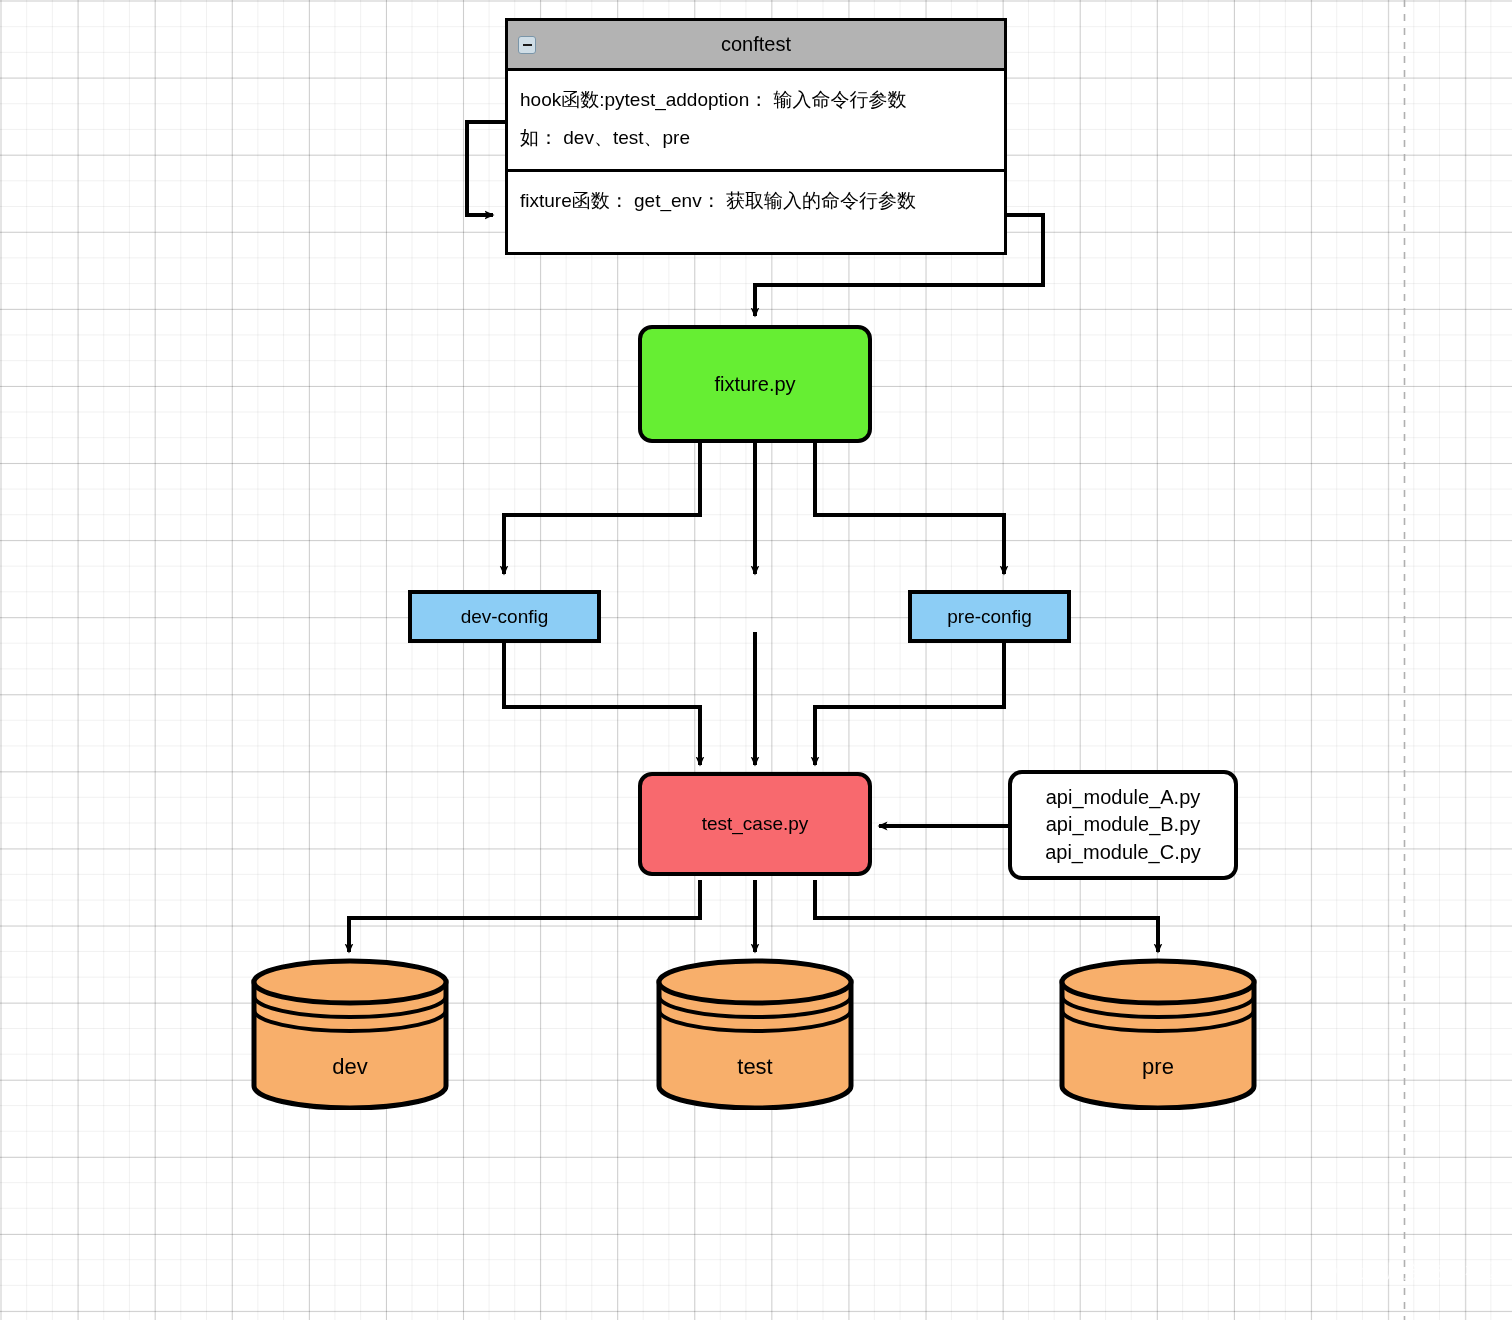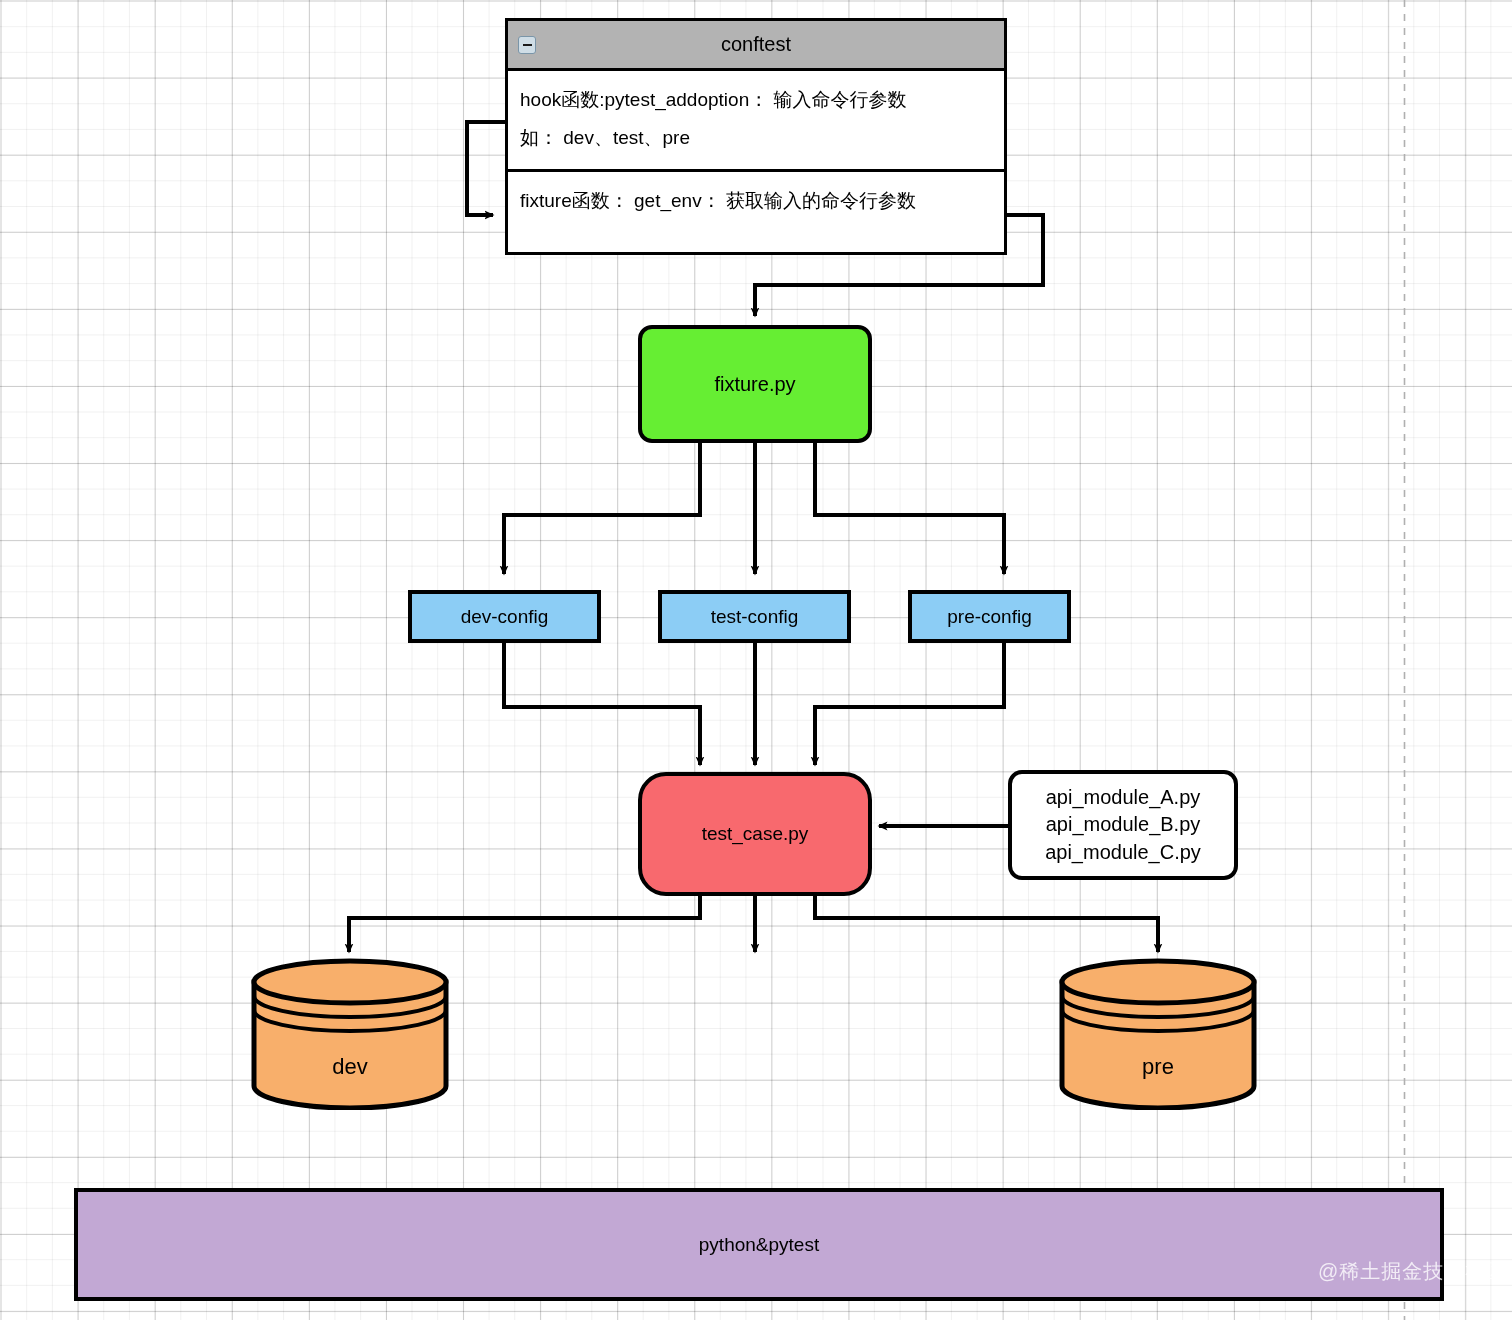--- a/index.html
+++ b/index.html
@@ -216,57 +216,60 @@
     </div>
   </div>
 
   <div class="node rounded-green" style="left:638px; top:325px; width:234px; height:118px;">
     <span>fixture.py</span>
   </div>
 
   <div class="node rect-blue" style="left:408px; top:578px; width:193px; height:53px;">
     <span>dev-config</span>
   </div>
-  <div class="node rect-blue" style="left:658px; top:578px; width:193px; height:53px;">
-    <span>test-config</span>
-  </div>
   <div class="node rect-blue" style="left:908px; top:578px; width:163px; height:53px;">
     <span>pre-config</span>
   </div>
 
-  <div class="node rounded-red" style="left:638px; top:772px; width:234px; height:124px;border-radius:28px;">
+  <div class="node rounded-red" style="left:638px; top:772px; width:234px; height:104px;">
     <span>test_case.py</span>
   </div>
 
   <div class="node rounded-white" style="left:1008px; top:770px; width:230px; height:110px;">
     <div>api_module_A.py</div>
     <div>api_module_B.py</div>
     <div>api_module_C.py</div>
   </div>
 
   <div class="cylinder" style="left:250px; top:958px; width:200px; height:152px;">
     <svg width="200" height="152" viewBox="0 0 200 152" xmlns="http://www.w3.org/2000/svg">
       <path d="M4,24 L4,128 A96,22 0 0 0 196,128 L196,24 Z" fill="#F8AF6B" stroke="#000000" stroke-width="5"></path>
       <ellipse cx="100" cy="24" rx="96" ry="21" fill="#F8AF6B" stroke="#000000" stroke-width="5"></ellipse>
       <path d="M4,38 A96,21 0 0 0 196,38" fill="none" stroke="#000000" stroke-width="4"></path>
       <path d="M4,52 A96,21 0 0 0 196,52" fill="none" stroke="#000000" stroke-width="4"></path>
     </svg>
     <div class="cyl-label">dev</div>
   </div>
 
+  <div class="cylinder" style="left:655px; top:958px; width:200px; height:152px;">
+    <svg width="200" height="152" viewBox="0 0 200 152" xmlns="http://www.w3.org/2000/svg">
+      <path d="M4,24 L4,128 A96,22 0 0 0 196,128 L196,24 Z" fill="#F8AF6B" stroke="#000000" stroke-width="5"></path>
+      <ellipse cx="100" cy="24" rx="96" ry="21" fill="#F8AF6B" stroke="#000000" stroke-width="5"></ellipse>
+      <path d="M4,38 A96,21 0 0 0 196,38" fill="none" stroke="#000000" stroke-width="4"></path>
+      <path d="M4,52 A96,21 0 0 0 196,52" fill="none" stroke="#000000" stroke-width="4"></path>
+    </svg>
+    <div class="cyl-label">test</div>
+  </div>
 
   <div class="cylinder" style="left:1058px; top:958px; width:200px; height:152px;">
     <svg width="200" height="152" viewBox="0 0 200 152" xmlns="http://www.w3.org/2000/svg">
       <path d="M4,24 L4,128 A96,22 0 0 0 196,128 L196,24 Z" fill="#F8AF6B" stroke="#000000" stroke-width="5"></path>
       <ellipse cx="100" cy="24" rx="96" ry="21" fill="#F8AF6B" stroke="#000000" stroke-width="5"></ellipse>
       <path d="M4,38 A96,21 0 0 0 196,38" fill="none" stroke="#000000" stroke-width="4"></path>
       <path d="M4,52 A96,21 0 0 0 196,52" fill="none" stroke="#000000" stroke-width="4"></path>
     </svg>
     <div class="cyl-label">pre</div>
   </div>
 
-  <div class="node platform-bar" style="left:74px; top:1188px; width:1370px; height:113px;">
-    <span>python&amp;pytest</span>
-  </div>
 
   <div class="watermark" style="left:1318px; top:1258px;">@稀土掘金技术社区</div>
 
 </div>
 
 </body></html>

